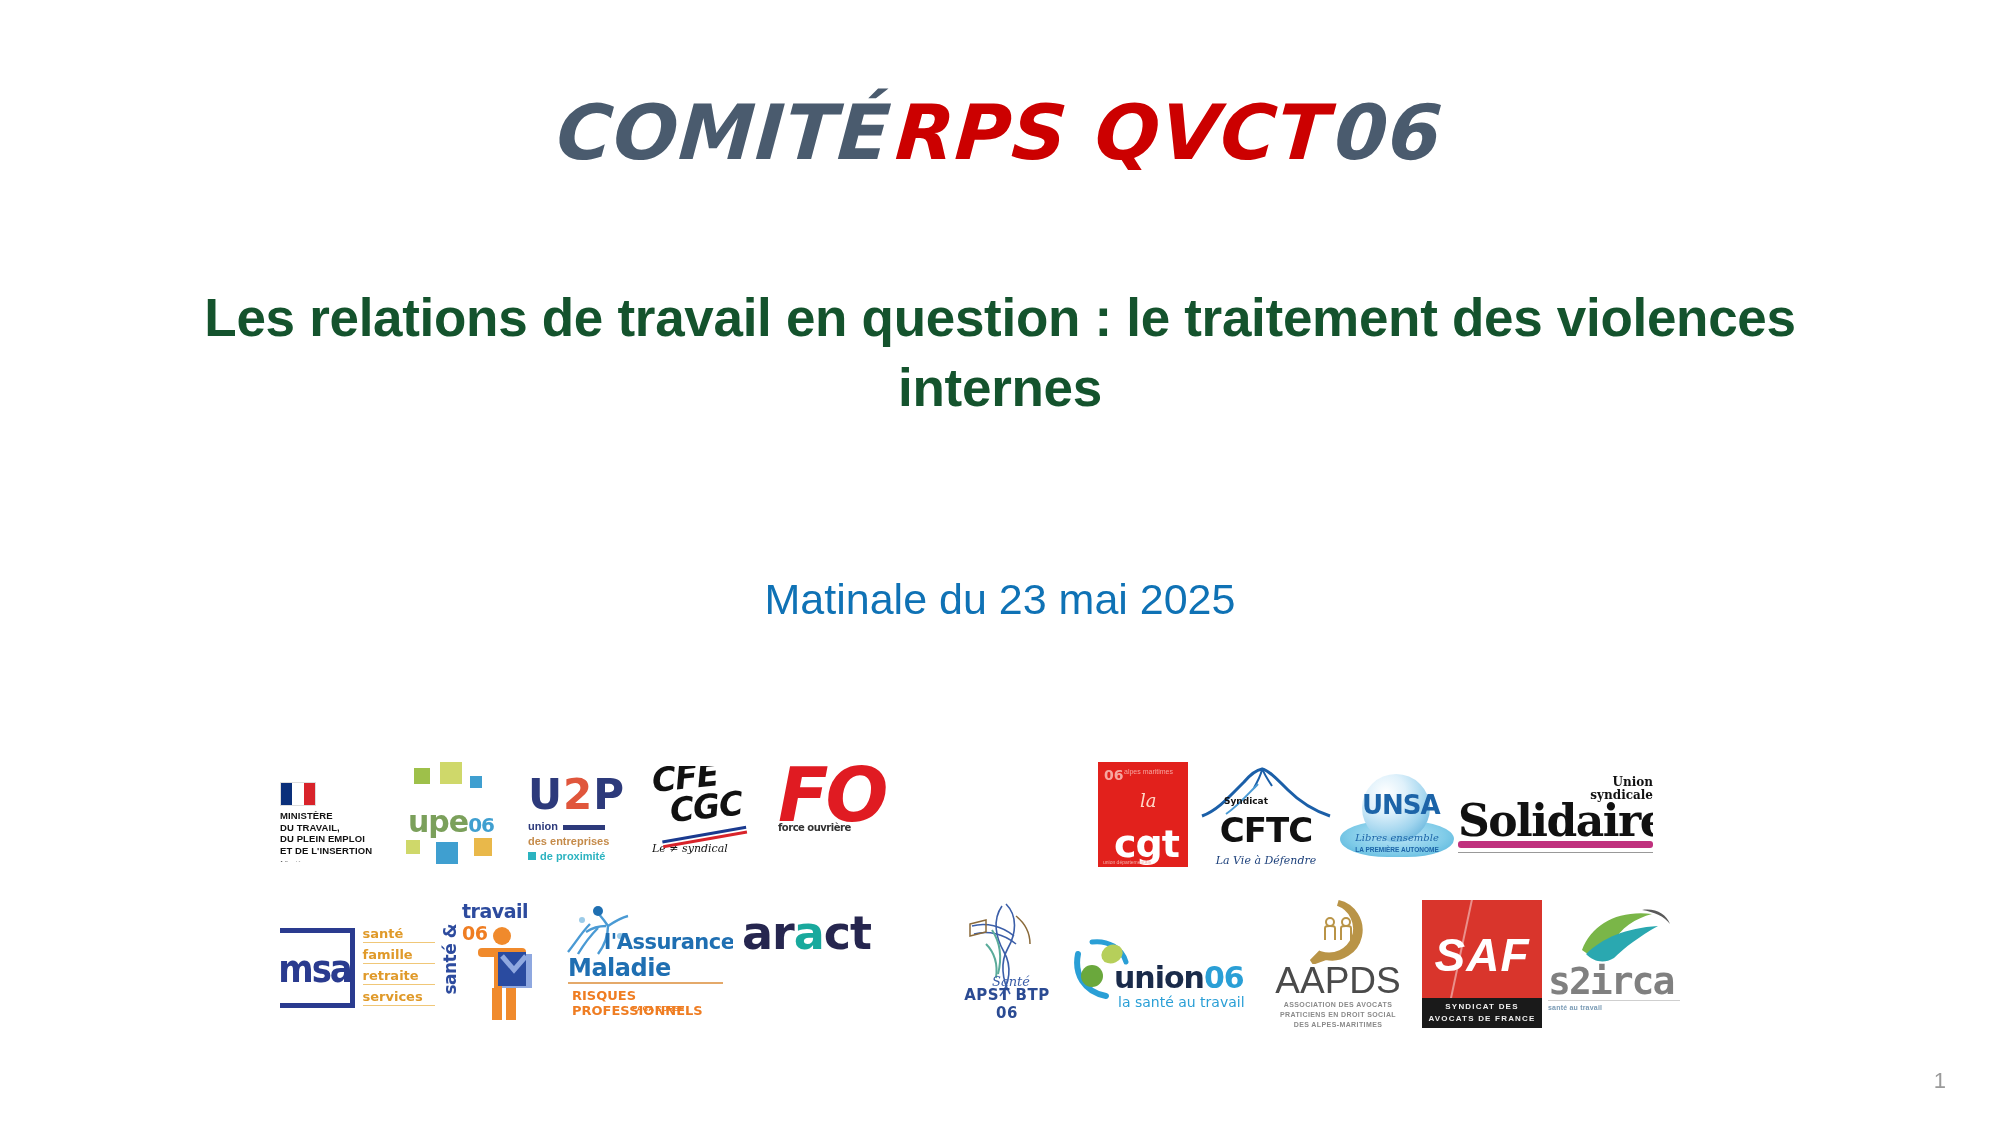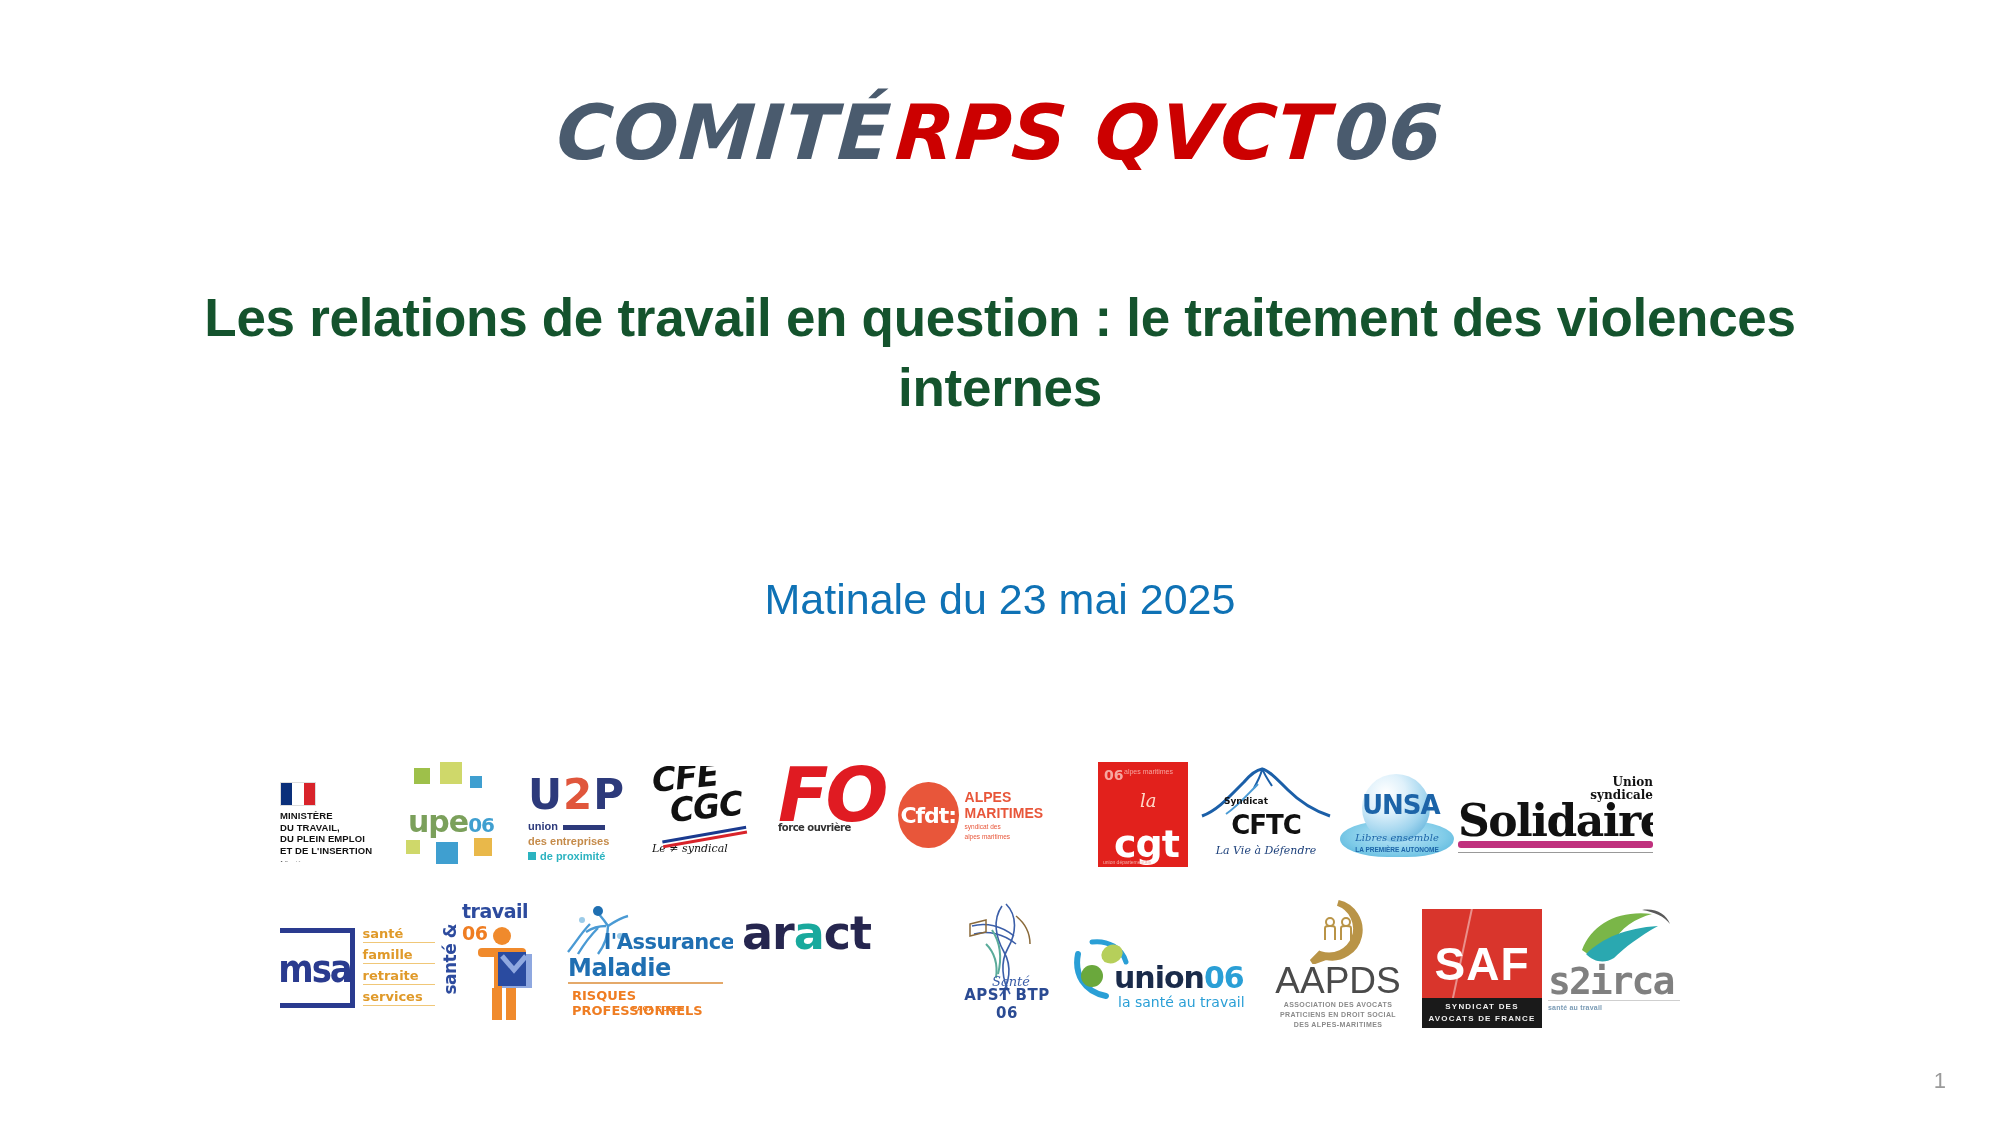--- a/index.html
+++ b/index.html
@@ -199,21 +199,21 @@
   .cgt-word { position:absolute; left:16px; bottom:4px; color:#ffffff;
     font-family:"DejaVu Sans",sans-serif; font-weight:700; font-size:38px; letter-spacing:-1px; line-height:1;}
   .cgt-foot { position:absolute; left:5px; bottom:2px; color:#f3b0aa; font-size:5px; }
 
   
   .cftc { left: 916px; top: 4px; width: 140px; height: 100px; display:block; }
   .cftc-mount { position: relative; width: 140px; height: 52px; }
   .cftc-syn { font-family:"DejaVu Sans",sans-serif; font-size:9px; font-weight:700; color:#111;
     position:absolute; left:28px; top:30px; }
   .cftc-main {
-    font-family: "DejaVu Sans", sans-serif; font-weight: 700; font-size: 26px;
+    font-family: "DejaVu Sans", sans-serif; font-weight: 700; font-size: 34px;
     color: #111; letter-spacing: -1px; margin-top: -8px; text-align:center;
   }
   .cftc-tag {
     font-family: "DejaVu Serif", serif; font-style: italic; font-size: 11px;
     color: #1b3f7a; text-align: center; margin-top: 4px;
   }
 
   
   .unsa { left: 1058px; top: 8px; width: 118px; height: 95px; }
   .unsa-wrap { position: relative; width: 118px; height: 95px; }
@@ -354,22 +354,22 @@
   }
   .aapds-sub {
     position:absolute; left:0px; top:100px; width:160px; text-align:center;
     font-size:7px; color:#8a8a8a; line-height:1.45; letter-spacing:0.4px; font-weight:700;
   }
 
   
   .saf { left: 1142px; top: 0px; width: 120px; height: 128px; }
   .saf-wrap { position:relative; width:120px; height:128px; }
   .saf-red {
-    position:absolute; left:0; top:9px; width:120px; height:110px; background:#d9352c;
-    display:flex; align-items:center; justify-content:center; overflow:hidden;
+    position:absolute; left:0; top:0; width:120px; height:110px; background:#d9352c;
+    display:flex; align-items:center; justify-content:center; overflow:hidden;font-style:italic;
   }
   .saf-red::after{
     content:""; position:absolute; left:30%; top:-20%; width:2px; height:150%;
     background:rgba(255,255,255,0.45); transform: rotate(12deg);
   }
   .saf-letters {
     font-family:"Liberation Sans",sans-serif; font-weight:700; font-size:46px; color:#fff;
     letter-spacing:1px; position:relative; z-index:2;
   }
   .saf-black {
@@ -474,28 +474,20 @@
           <div style="background:#d8232a;"></div>
         </div>
         <div class="cfe-tag">Le ≠ syndical</div>
       </div>
 
       <div class="logo fo">
         <div class="fo-big">FO</div>
         <div class="fo-tag">force ouvrière</div>
       </div>
 
-      <div class="logo cfdt">
-        <div class="cfdt-dot">Cfdt:</div>
-        <div class="cfdt-txt">
-          <div class="cfdt-am">ALPES MARITIMES</div>
-          <div class="cfdt-sm">syndicat des</div>
-          <div class="cfdt-sm">alpes maritimes</div>
-        </div>
-      </div>
 
       <div class="logo cgt">
         <div class="cgt-in">
           <div class="cgt-06">06</div>
           <div class="cgt-am">alpes maritimes</div>
           <div class="cgt-la">la</div>
           <div class="cgt-word">cgt</div>
           <div class="cgt-foot">union départementale</div>
         </div>
       </div>

